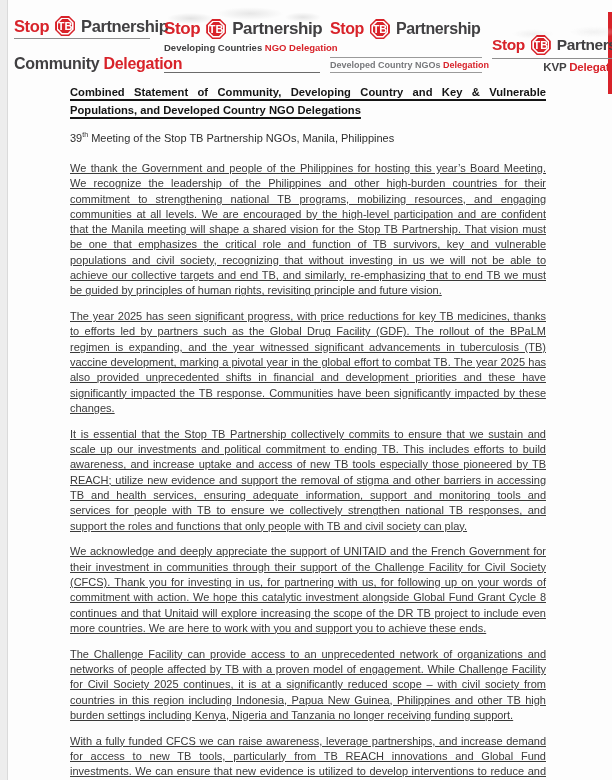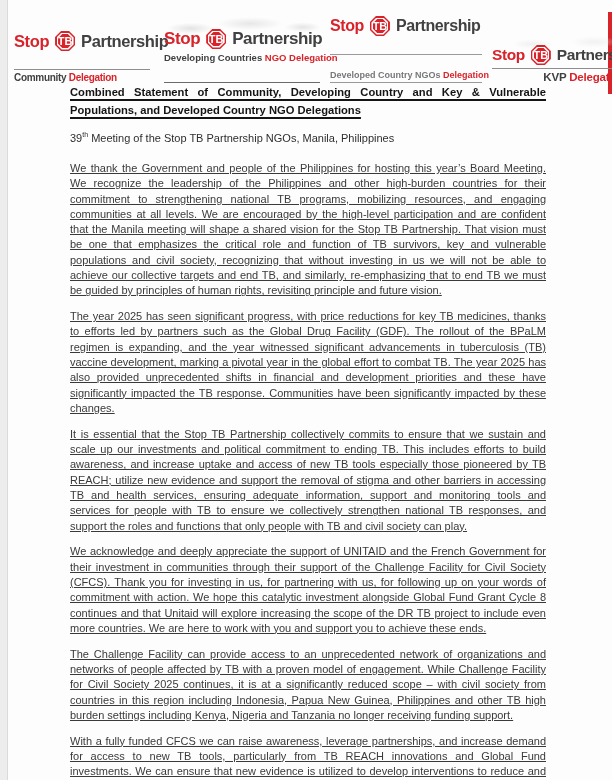--- a/index.html
+++ b/index.html
@@ -21,34 +21,34 @@
   .tb-ring{position:absolute;inset:1.5px;background:#ffffff;clip-path:polygon(30% 0%,70% 0%,100% 30%,100% 70%,70% 100%,30% 100%,0% 70%,0% 30%);}
   .tb-core{position:absolute;inset:3px;background:#d8232a;color:#fff;
     clip-path:polygon(30% 0%,70% 0%,100% 30%,100% 70%,70% 100%,30% 100%,0% 70%,0% 30%);
     display:flex;align-items:center;justify-content:center;font-weight:bold;font-size:11px;letter-spacing:0;}
   .delegation{white-space:nowrap;font-weight:bold;}
   .d-dark{color:#414042;}
   .d-red{color:#d8232a;}
 
   .logo1{width:136px;margin-right:14px;}
   .logo1 .brand{font-size:16.5px;}
-  .logo1 .delegation{font-size:10px;border-top:1.5px solid #8e8e8e;margin-top:18px;padding-top:2px;letter-spacing:-0.3px;}
+  .logo1 .delegation{font-size:16px;border-top:1.5px solid #8e8e8e;margin-top:2px;padding-top:16px;letter-spacing:-0.3px;}
 
   .logo2{width:156px;margin-right:10px;}
   .logo2 .brand{font-size:17px;}
   .logo2 .delegation{font-size:9.5px;border-bottom:1px solid #6b6b6b;margin-top:3px;padding-bottom:19px;}
   .map-bg{position:absolute;left:-2px;right:-2px;top:-15px;height:24px;
     background:
       radial-gradient(ellipse 34px 8px at 18% 60%, #e3e3e3, transparent 70%),
       radial-gradient(ellipse 46px 9px at 55% 40%, #e7e7e7, transparent 72%),
       radial-gradient(ellipse 26px 7px at 88% 55%, #e5e5e5, transparent 70%);}
 
   .logo3{width:152px;margin-right:10px;}
   .logo3 .brand{font-size:16px;}
-  .logo3 .delegation{font-size:9px;border-top:1px solid #9a9a9a;border-bottom:1px solid #9a9a9a;margin-top:18px;padding:15px 0 2px 0;}
+  .logo3 .delegation{font-size:9px;border-top:1px solid #9a9a9a;border-bottom:1px solid #9a9a9a;margin-top:18px;padding:2px 0 2px 0;}
   .logo3 .d-dark{color:#77787b;}
 
   .logo4{width:134px;}
   .logo4 .brand{font-size:15.5px;}
   .logo4 .delegation{font-size:11.5px;border-top:1.5px solid #8e8e8e;margin-top:3px;padding-top:2px;text-align:right;letter-spacing:-0.2px;}
   .map-bg2{position:absolute;left:0;right:-2px;top:-12px;height:20px;opacity:.6;
     background:
       radial-gradient(ellipse 30px 7px at 30% 55%, #e8e8e8, transparent 70%),
       radial-gradient(ellipse 34px 8px at 75% 45%, #eaeaea, transparent 72%);}
 

